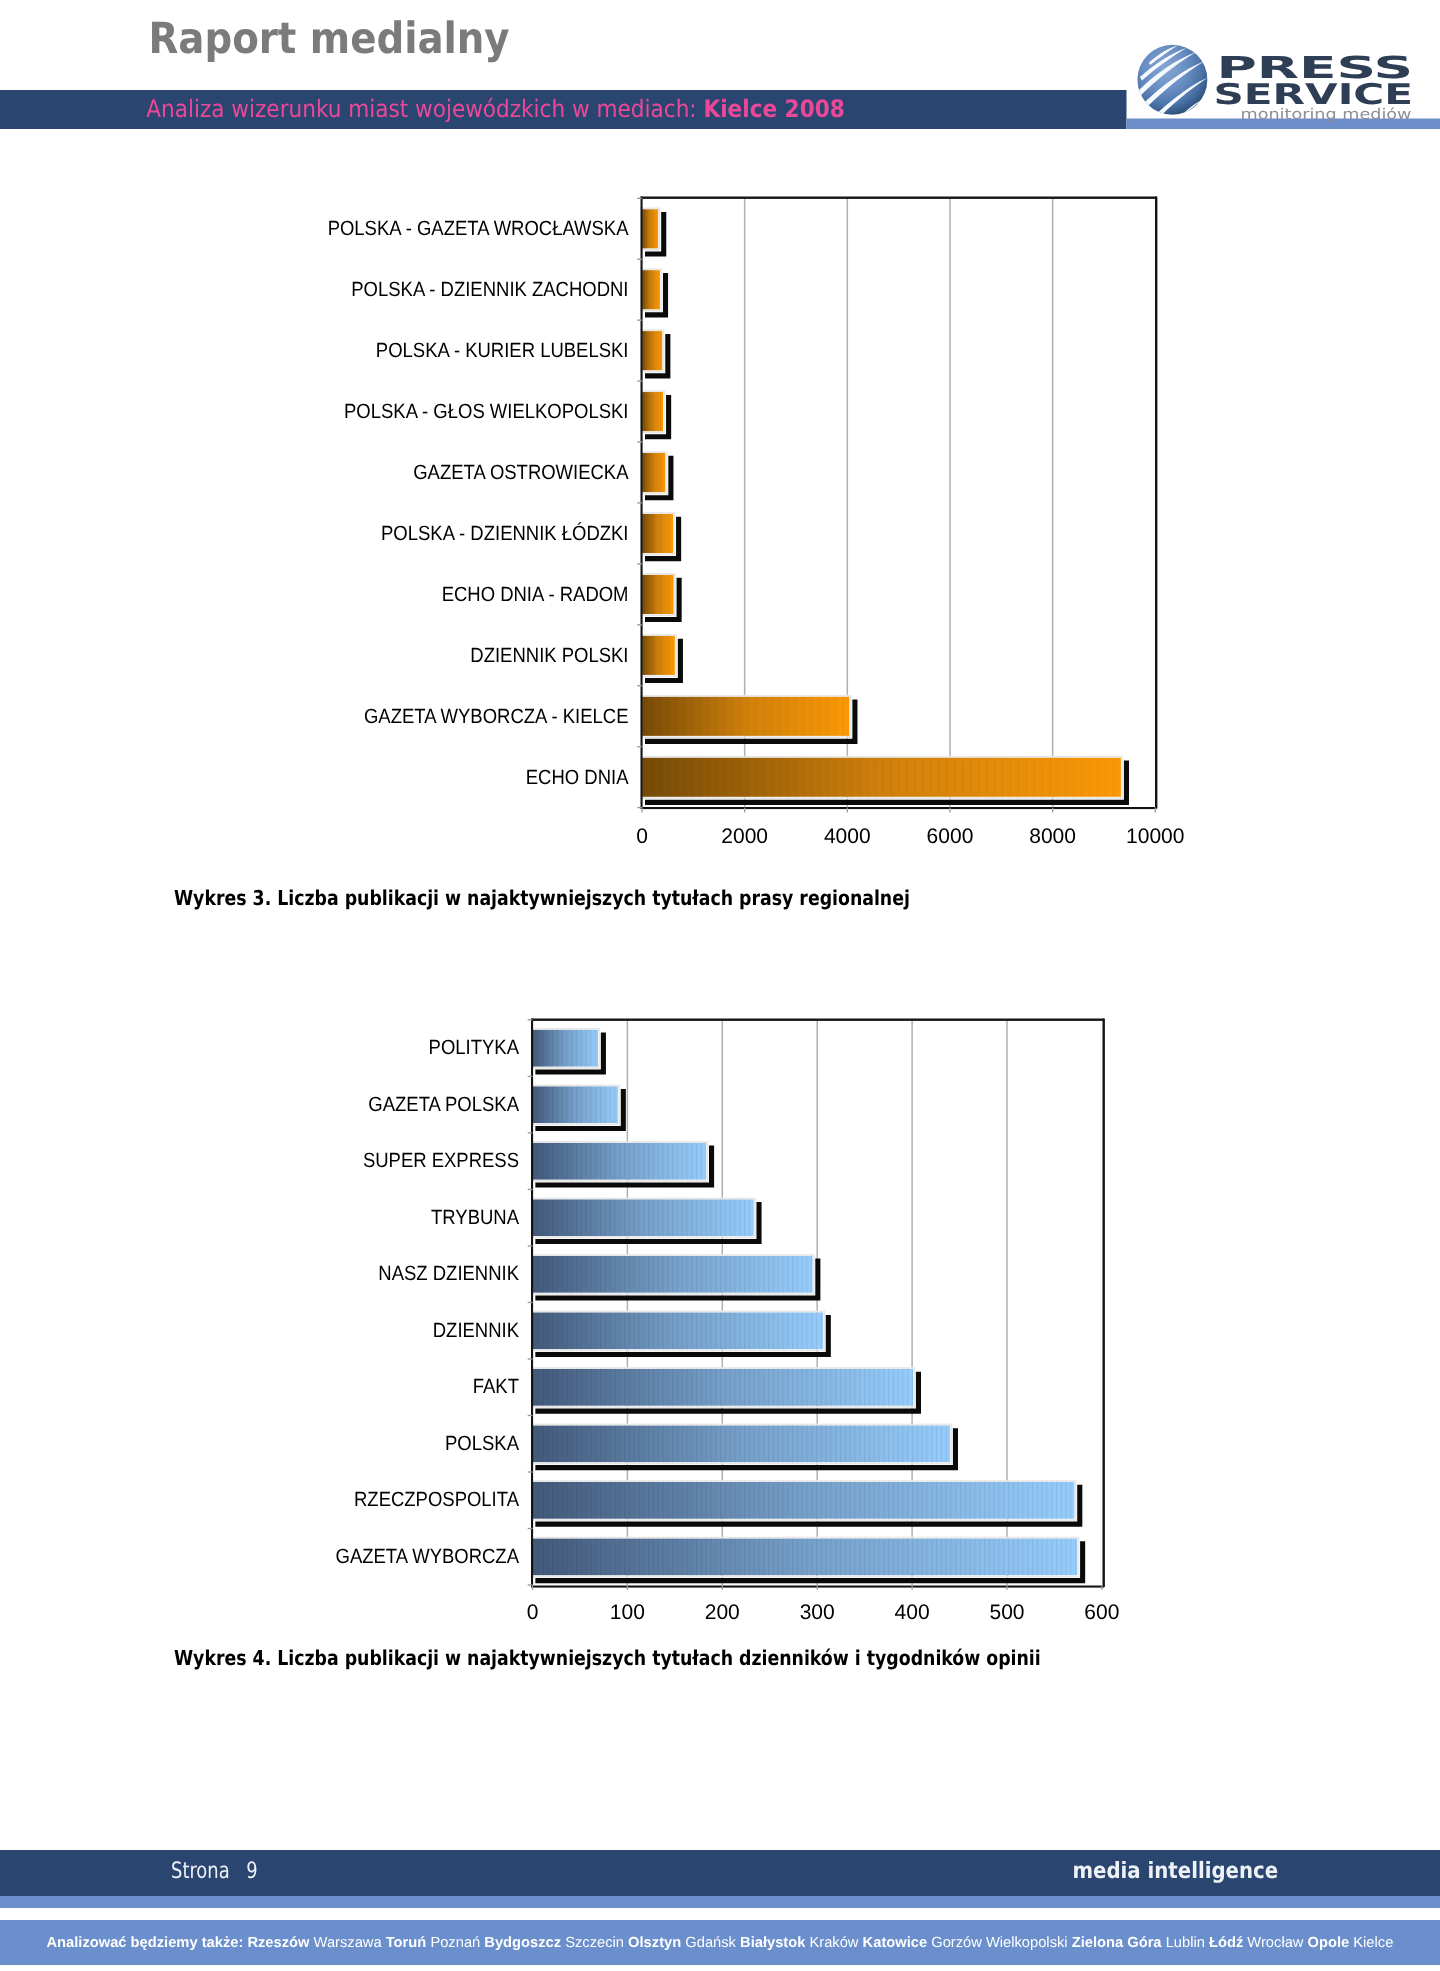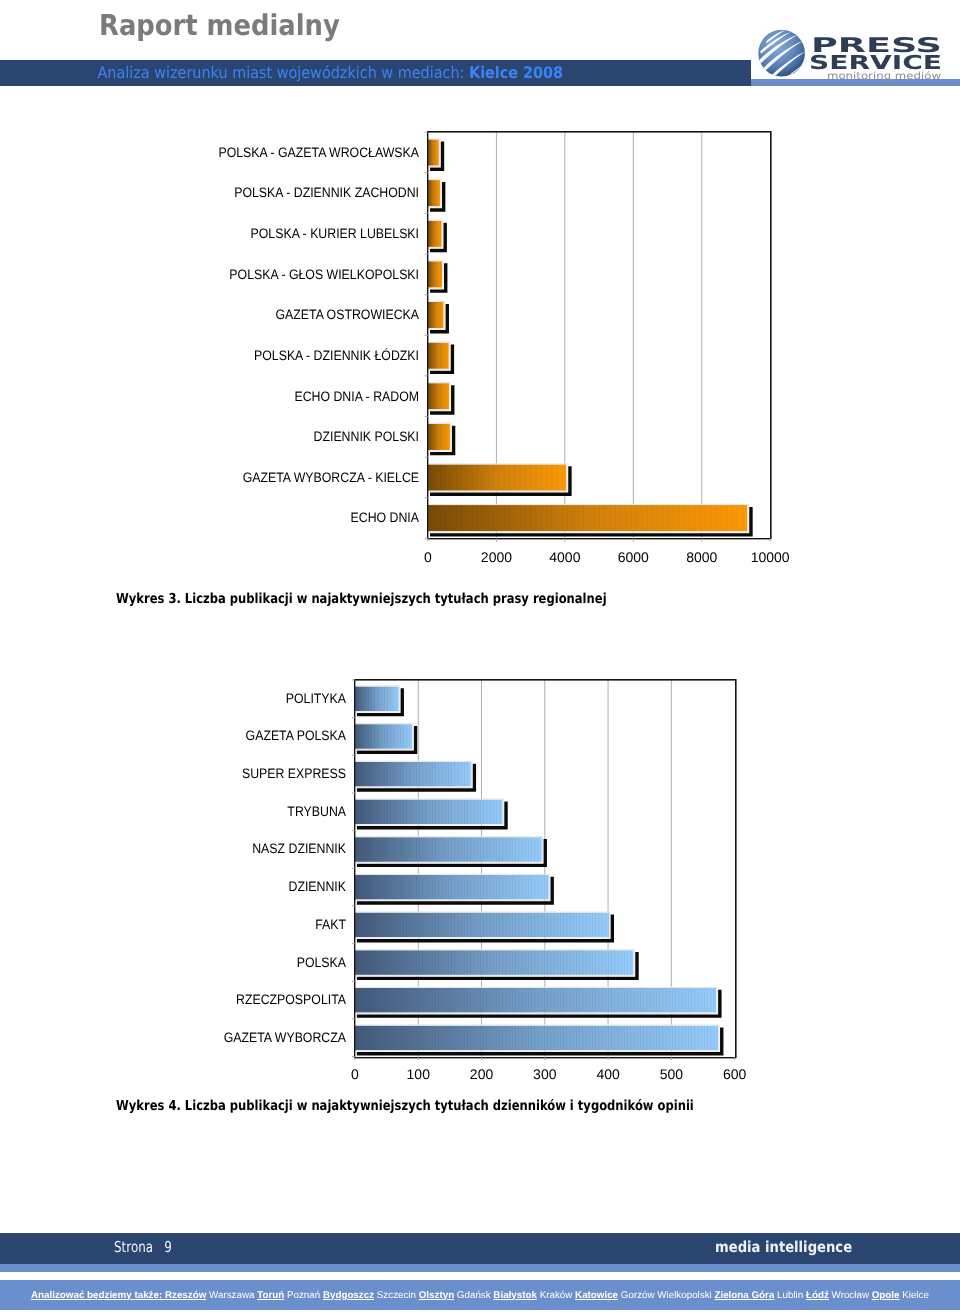--- a/index.html
+++ b/index.html
@@ -8,21 +8,21 @@
        font-family:"Liberation Sans",sans-serif;position:relative;overflow:hidden;
        -webkit-font-smoothing:antialiased;text-rendering:geometricPrecision;}
   .page{position:absolute;left:0;top:0;width:960px;height:1128px;background:#fff;
          filter:opacity(100%);}
 
   
   .hdr-title{position:absolute;left:99px;top:8px;font-family:"DejaVu Sans",sans-serif;font-stretch:condensed;
              font-weight:bold;font-size:28.7px;color:#7b7b7b;letter-spacing:0px;line-height:34px;
              transform:scaleX(1.0);transform-origin:0 50%;}
   .hdr-band{position:absolute;left:0;top:60px;width:751px;height:26px;background:#2a4670;}
-  .hdr-band-txt{position:absolute;left:97.5px;top:62.5px;font-size:16px;color:#3b82f6;
+  .hdr-band-txt{position:absolute;left:97.5px;top:62.5px;font-size:16px;color:#ec4899;
                 font-family:"DejaVu Sans",sans-serif;font-stretch:condensed;line-height:20px;
                 white-space:nowrap;transform-origin:0 50%;}
   .hdr-band-txt b{font-weight:bold;}
   .hdr-rule{position:absolute;left:751px;top:79px;width:209px;height:7px;background:#6d8dc8;}
 
   
   .logo{position:absolute;left:755px;top:4px;width:200px;height:56px;margin-top:24px;}
 
   
   .chart{position:absolute;}
@@ -39,21 +39,21 @@
              transform:scaleX(0.885);transform-origin:0 50%;}
   .ft-strona .num{margin-left:12.5px;}
   .ft-mi{position:absolute;left:715px;top:1238px;
          font-family:"DejaVu Sans",sans-serif;font-stretch:condensed;
          font-weight:bold;font-size:15px;color:#eef2f7;white-space:nowrap;line-height:18px;
          transform:scaleX(0.975);transform-origin:0 50%;}
   .ft-rule{position:absolute;left:0;top:1264px;width:960px;height:8px;background:#6a8fcc;}
   .ft-cities{position:absolute;left:0;top:1280px;width:960px;height:30px;background:#6a8fcc;}
   .ft-cities-txt{position:absolute;left:31px;top:1289.5px;font-family:"Liberation Sans",sans-serif;
                  font-size:9.8px;color:#ffffff;white-space:nowrap;}
-  .ft-cities-txt b{font-weight:bold;text-decoration:underline;}
+  .ft-cities-txt b{font-weight:bold;}
 </style>
 </head>
 <body>
 
 <div class="page">
 
   <div class="hdr-title">Raport medialny</div>
   <div class="hdr-band"></div>
   <div class="hdr-band-txt"><span>Analiza wizerunku miast wojewódzkich w mediach: </span><b>Kielce 2008</b></div>
   <div class="hdr-rule"></div>

